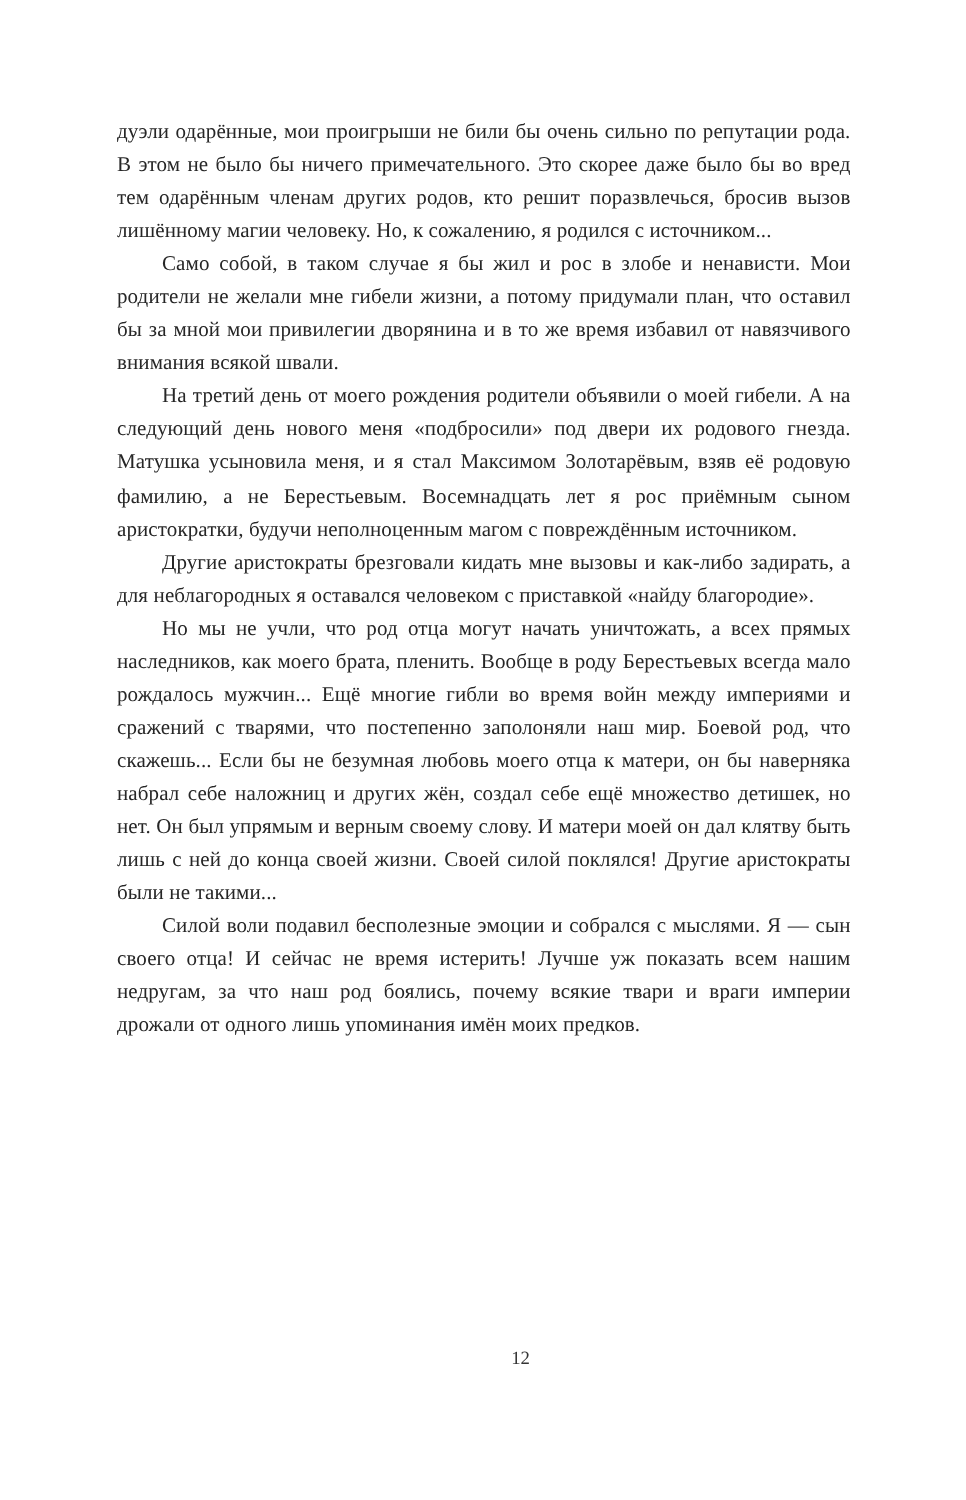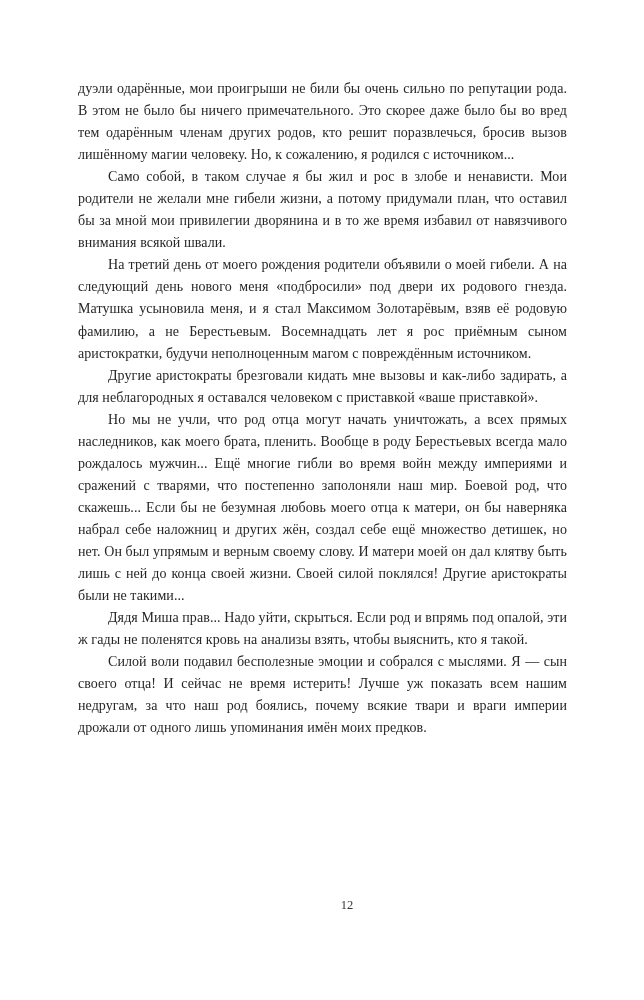--- a/index.html
+++ b/index.html
@@ -63,21 +63,20 @@
 </style>
 </head>
 <body>
 
 <div class="page">
 
   <div class="text-block">
     <p class="para cont">дуэли одарённые, мои проигрыши не били бы очень сильно по репутации рода. В этом не было бы ничего примечательного. Это скорее даже было бы во вред тем одарённым членам других родов, кто решит поразвлечься, бросив вызов лишённому магии человеку. Но, к сожалению, я родился с источником...</p>
     <p class="para">Само собой, в таком случае я бы жил и рос в злобе и ненависти. Мои родители не желали мне гибели жизни, а потому придумали план, что оставил бы за мной мои привилегии дворянина и в то же время избавил от навязчивого внимания всякой швали.</p>
     <p class="para">На третий день от моего рождения родители объявили о моей гибели. А на следующий день нового меня «подбросили» под двери их родового гнезда. Матушка усыновила меня, и я стал Максимом Золотарёвым, взяв её родовую фамилию, а не Берестьевым. Восемнадцать лет я рос приёмным сыном аристократки, будучи неполноценным магом с повреждённым источником.</p>
-    <p class="para">Другие аристократы брезговали кидать мне вызовы и как-либо задирать, а для неблагородных я оставался человеком с приставкой «ваше приставкой».</p>
+    <p class="para">Другие аристократы брезговали кидать мне вызовы и как-либо задирать, а для неблагородных я оставался человеком с приставкой «найду благородие».</p>
     <p class="para">Но мы не учли, что род отца могут начать уничтожать, а всех прямых наследников, как моего брата, пленить. Вообще в роду Берестьевых всегда мало рождалось мужчин... Ещё многие гибли во время войн между империями и сражений с тварями, что постепенно заполоняли наш мир. Боевой род, что скажешь... Если бы не безумная любовь моего отца к матери, он бы наверняка набрал себе наложниц и других жён, создал себе ещё множество детишек, но нет. Он был упрямым и верным своему слову. И матери моей он дал клятву быть лишь с ней до конца своей жизни. Своей силой поклялся! Другие аристократы были не такими...</p>
-    <p class="para">Дядя Миша прав... Надо уйти, скрыться. Если род и впрямь под опалой, эти ж гады не поленятся кровь на анализы взять, чтобы выяснить, кто я такой.</p>
     <p class="para">Силой воли подавил бесполезные эмоции и собрался с мыслями. Я — сын своего отца! И сейчас не время истерить! Лучше уж показать всем нашим недругам, за что наш род боялись, почему всякие твари и враги империи дрожали от одного лишь упоминания имён моих предков.</p>
   </div>
 
   <div class="page-number">12</div>
 
 </div>
 
 </body></html>

